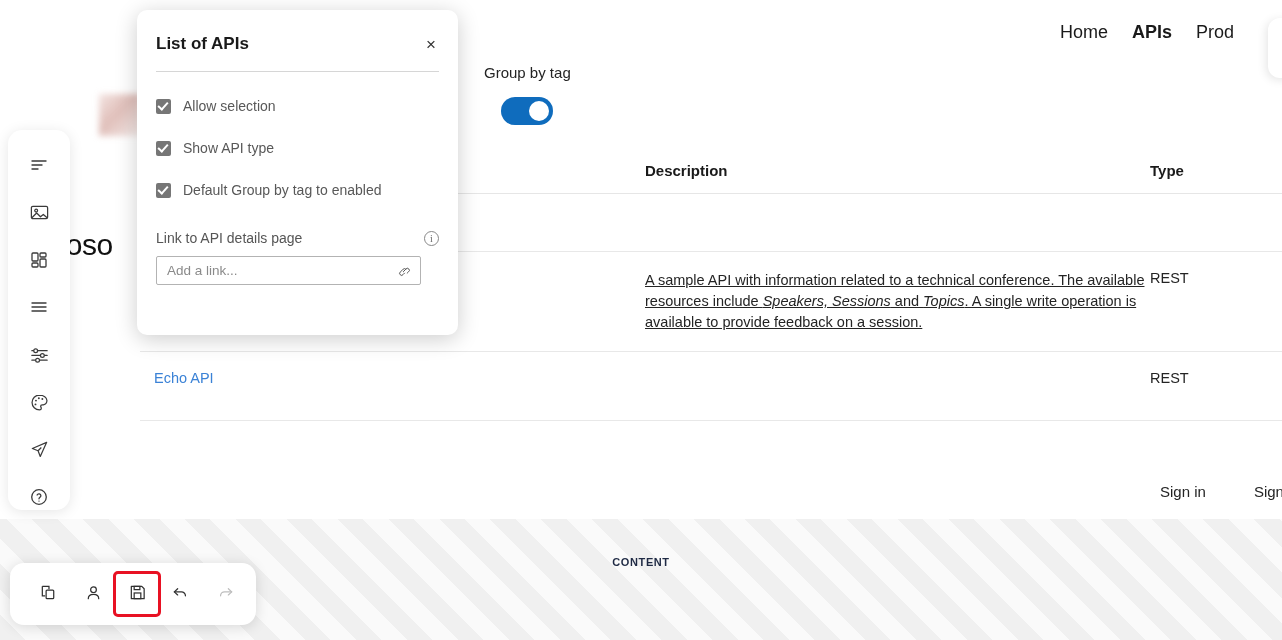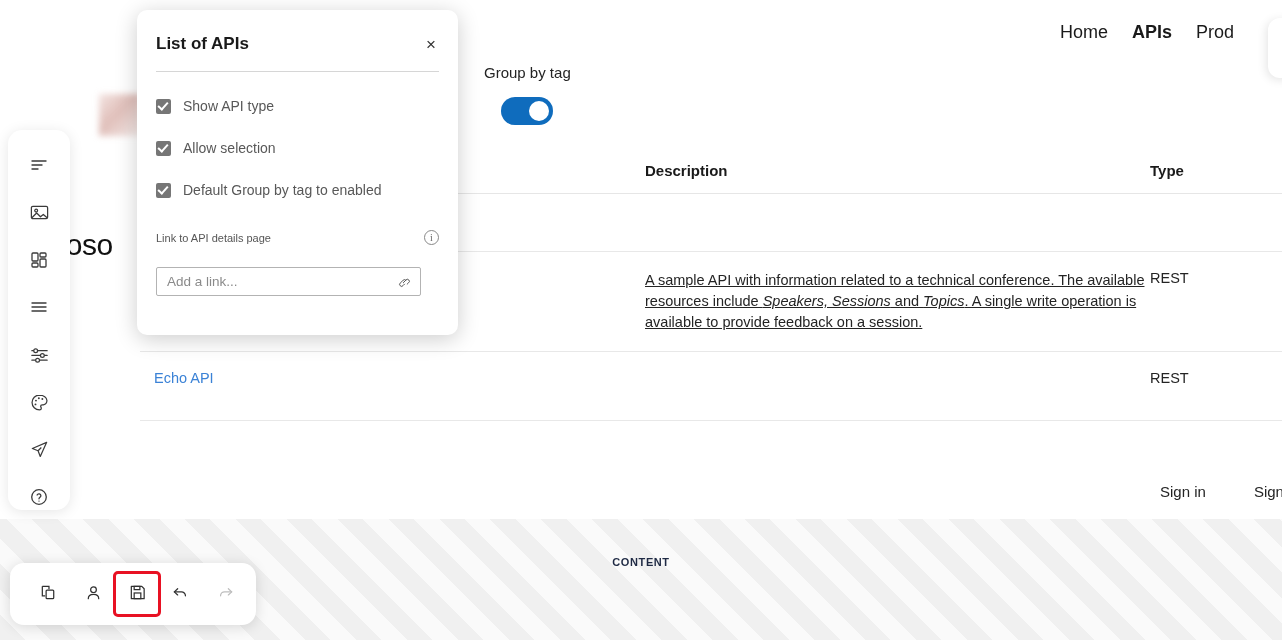--- a/index.html
+++ b/index.html
@@ -168,29 +168,29 @@
     content: ""; position: absolute;
     left: 4px; top: 1px; width: 4px; height: 8px;
     border: solid #ffffff; border-width: 0 2px 2px 0;
     transform: rotate(42deg);
   }
   .chk-label { font-size: 14px; color: #585858; }
   .field-label-row {
     display: flex; align-items: center; justify-content: space-between;
     margin-top: 32px;
   }
-  .field-label { font-size: 11px; color: #555; }
+  .field-label { font-size: 14px; color: #555; }
   .info-icon {
     width: 15px; height: 15px; border-radius: 50%;
     border: 1px solid #888; color: #666; font-size: 10px;
     display: flex; align-items: center; justify-content: center;
     cursor: pointer; font-family: "Liberation Serif", serif;
   }
   .link-input {
-    margin-top: 22px; width: 265px; height: 29px;
+    margin-top: 10px; width: 265px; height: 29px;
     border: 1px solid #b3b3b3; border-radius: 2px;
     display: flex; align-items: center; padding: 0 8px 0 10px;
   }
   .link-input input {
     flex: 1; border: none; outline: none;
     font-size: 13.5px; color: #333;
     font-family: "Liberation Sans", sans-serif; background: transparent;
   }
   .link-input input::placeholder { color: #8a8a8a; }
   .link-icon { color: #555; display: flex; cursor: pointer; }
@@ -381,25 +381,25 @@
 
   <div class="dialog">
     <div class="dlg-head">
       <div class="dlg-title">List of APIs</div>
       <div class="dlg-close">×</div>
     </div>
     <div class="dlg-divider"></div>
 
     <div class="chk-row">
       <div class="chk-box"></div>
-      <span class="chk-label">Show API type</span>
+      <span class="chk-label">Allow selection</span>
     </div>
     <div class="chk-row">
       <div class="chk-box"></div>
-      <span class="chk-label">Allow selection</span>
+      <span class="chk-label">Show API type</span>
     </div>
     <div class="chk-row">
       <div class="chk-box"></div>
       <span class="chk-label">Default Group by tag to enabled</span>
     </div>
 
     <div class="field-label-row">
       <span class="field-label">Link to API details page</span>
       <span class="info-icon">i</span>
     </div>

